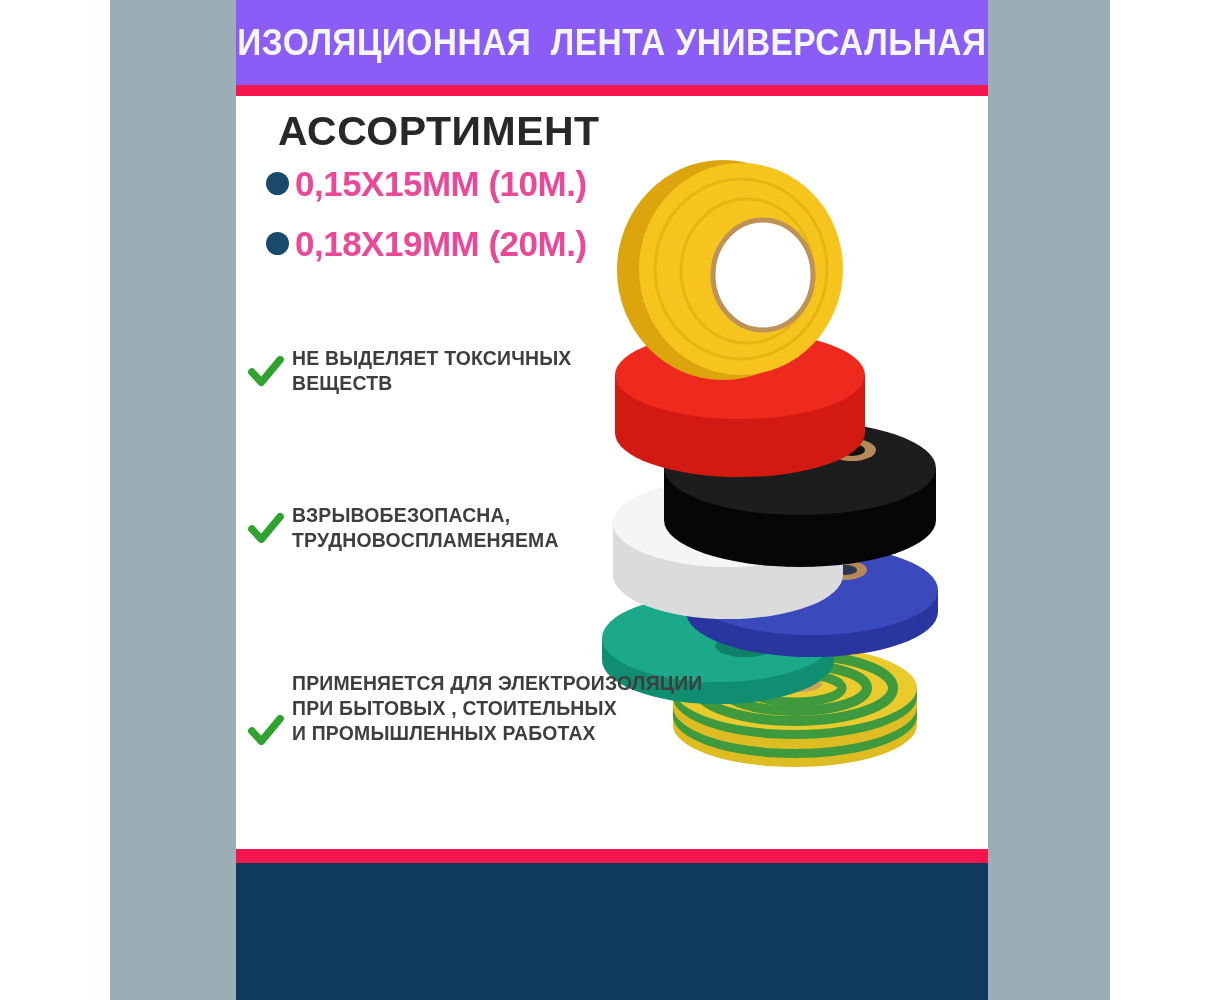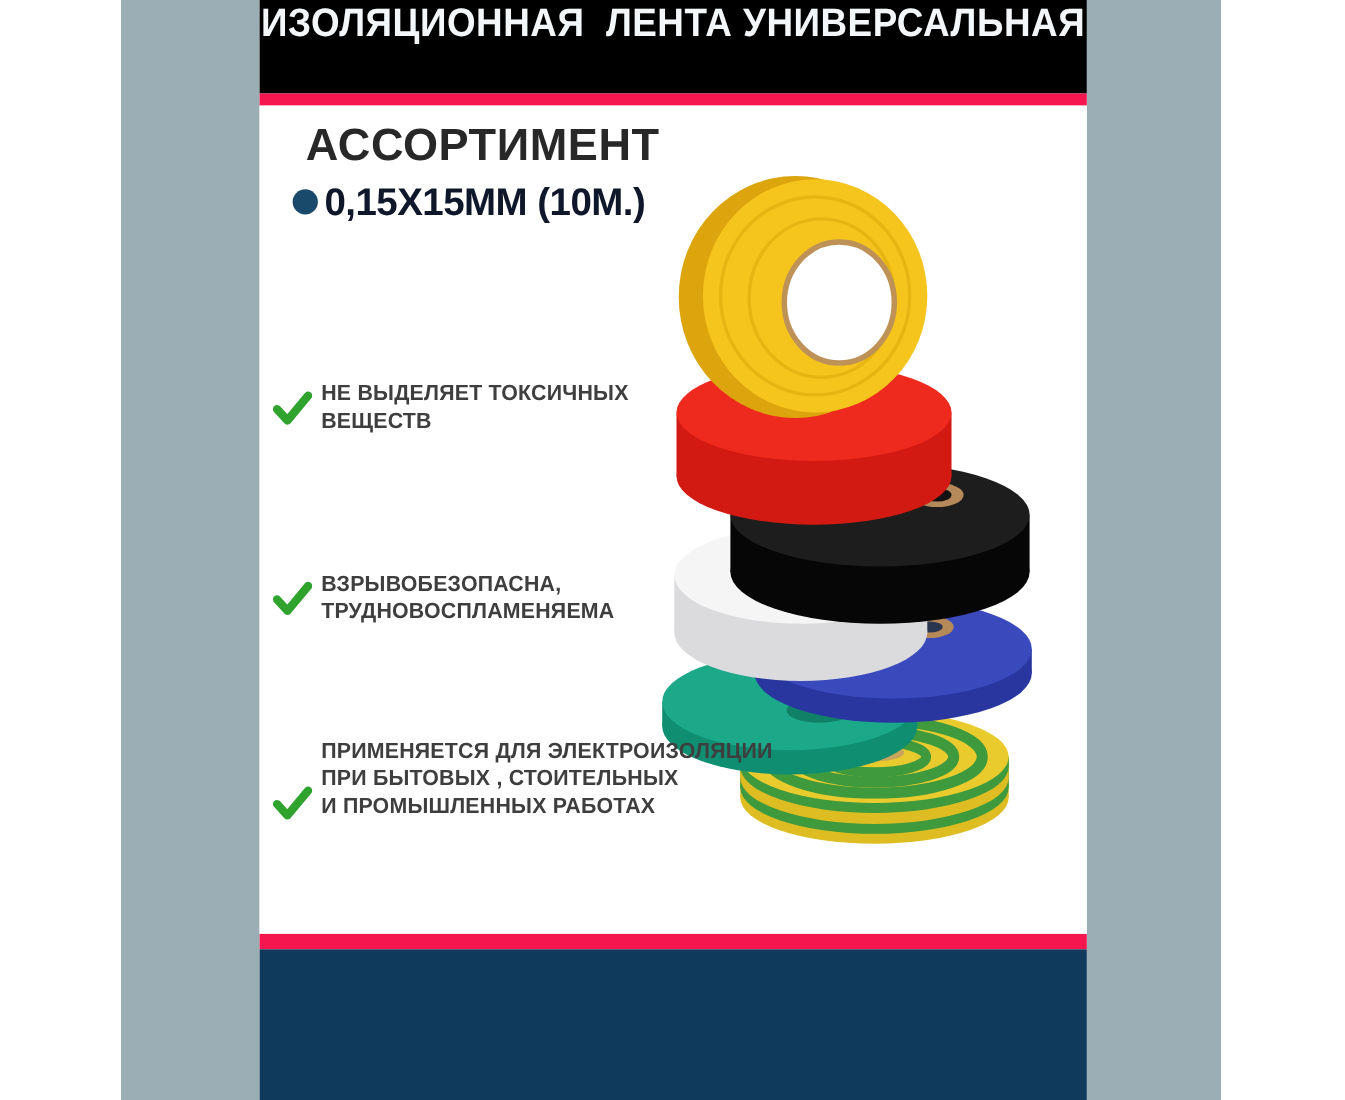--- a/index.html
+++ b/index.html
@@ -1,35 +1,35 @@
 <!DOCTYPE html>
 <html><head>
 <meta charset="utf-8">
 <style>
   html,body{margin:0;padding:0;background:#ffffff;}
   .page{position:relative;width:1223px;height:1000px;background:#ffffff;overflow:hidden;
         font-family:"Liberation Sans",sans-serif;}
   .gray-band{position:absolute;left:110px;top:0;width:1000px;height:1000px;background:#9BAEB6;}
   .card{position:absolute;left:236px;top:0;width:752px;height:1000px;background:#ffffff;}
-  .card-header{position:absolute;left:0;top:0;width:100%;height:85px;background:#000000;
-               display:flex;align-items:flex-start;justify-content:center;}
+  .card-header{position:absolute;left:0;top:0;width:100%;height:85px;background:#8b5cf6;
+               display:flex;align-items:center;justify-content:center;}
   .card-title{color:#F3F7F9;font-size:36px;font-weight:700;white-space:pre;
               transform:scaleX(.93);letter-spacing:0.5px;}
   .stripe{position:absolute;left:0;width:100%;background:#F5164F;}
   .stripe.top{top:85px;height:11px;}
   .stripe.bottom{top:849px;height:14px;}
   .card-body{position:absolute;left:0;top:96px;width:100%;height:753px;background:#ffffff;}
   .card-footer{position:absolute;left:0;top:863px;width:100%;height:137px;background:#103A5C;}
 
   .assort-heading{position:absolute;left:42px;top:12px;margin:0;font-size:41px;font-weight:700;
                   color:#282828;letter-spacing:.5px;}
   .bullets{position:absolute;left:30px;top:66px;}
   .bullet-row{display:flex;align-items:center;margin-bottom:17px;height:43px;}
   .dot{width:23px;height:23px;border-radius:50%;background:#1A4A6B;margin-right:6px;flex:none;}
-  .bullet-label{font-size:35px;font-weight:700;color:#0f172a;letter-spacing:-0.5px;white-space:pre;}
+  .bullet-label{font-size:35px;font-weight:700;color:#ec4899;letter-spacing:-0.5px;white-space:pre;}
 
   .tape-svg{position:absolute;left:364px;top:44px;width:360px;height:640px;z-index:1;}
 
   .features{position:absolute;left:0;top:0;width:100%;height:100%;z-index:2;border-radius:11px;}
   .feature{position:absolute;left:12px;display:flex;align-items:center;}
   .feature.align-top{align-items:flex-end;}
   .feature .check{width:36px;height:32px;flex:none;margin-right:8px;}
   .feature.align-top .check{margin-top:2px;}
   .feature-lines{font-size:20px;font-weight:700;line-height:25px;color:#3E3E3E;
                  letter-spacing:.2px;transform:scaleX(.97);transform-origin:left center;}
@@ -49,20 +49,24 @@
     <div class="stripe top"></div>
 
     <div class="card-body">
 
       <h1 class="assort-heading">АССОРТИМЕНТ</h1>
 
       <div class="bullets">
         <div class="bullet-row">
           <span class="dot"></span>
           <span class="bullet-label">0,15Х15ММ (10М.)</span>
+        </div>
+        <div class="bullet-row">
+          <span class="dot"></span>
+          <span class="bullet-label">0,18Х19ММ (20М.)</span>
         </div>
       </div>
 
       <svg class="tape-svg" viewBox="600 140 360 640">
 
         <g>
           <ellipse cx="795" cy="725" rx="122" ry="42" fill="#DDBD22"></ellipse>
           <rect x="673" y="688" width="244" height="37" fill="#DDBD22"></rect>
           <ellipse cx="795" cy="716" rx="122" ry="42" fill="#3E9A3D"></ellipse>
           <rect x="673" y="688" width="244" height="28" fill="#3E9A3D"></rect>
@@ -128,21 +132,21 @@
           <svg class="check" viewBox="0 0 38 34">
             <path d="M4 18 L14 29 L34 5" fill="none" stroke-width="8" stroke-linecap="round" stroke-linejoin="round" stroke="#2FA32D"></path>
           </svg>
           <div class="feature-lines">
             <span>НЕ ВЫДЕЛЯЕТ ТОКСИЧНЫХ</span>
             <span>ВЕЩЕСТВ</span>
           </div>
         </div>
 
 
-        <div class="feature" style="top:423px">
+        <div class="feature" style="top:407px">
           <svg class="check" viewBox="0 0 38 34">
             <path d="M4 18 L14 29 L34 5" fill="none" stroke-width="8" stroke-linecap="round" stroke-linejoin="round" stroke="#2FA32D"></path>
           </svg>
           <div class="feature-lines">
             <span>ВЗРЫВОБЕЗОПАСНА,</span>
             <span>ТРУДНОВОСПЛАМЕНЯЕМА</span>
           </div>
         </div>
 
 

